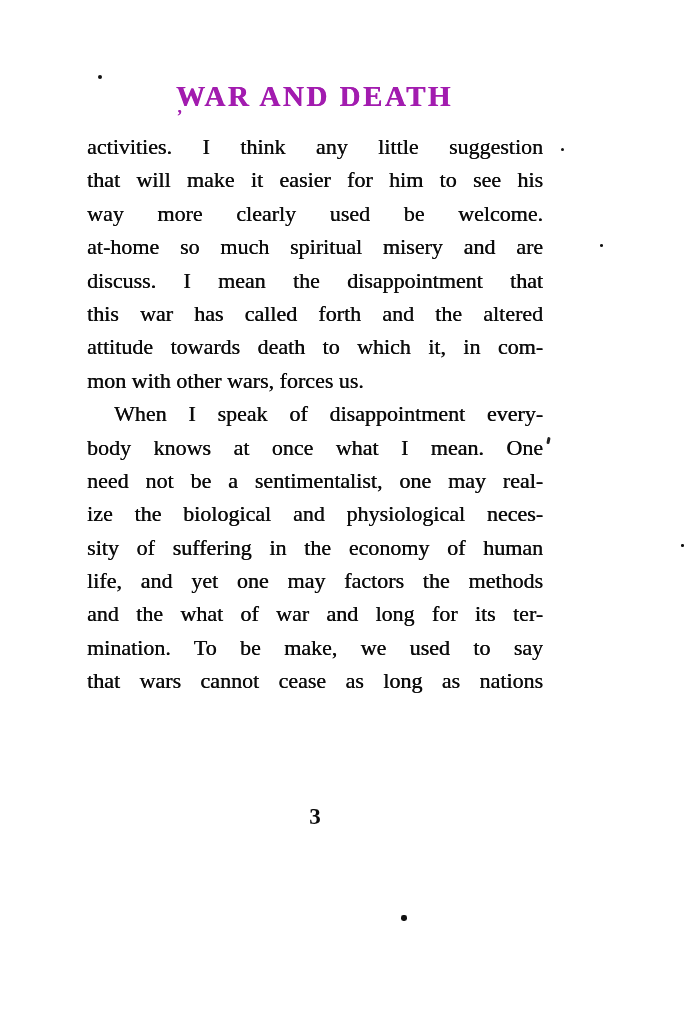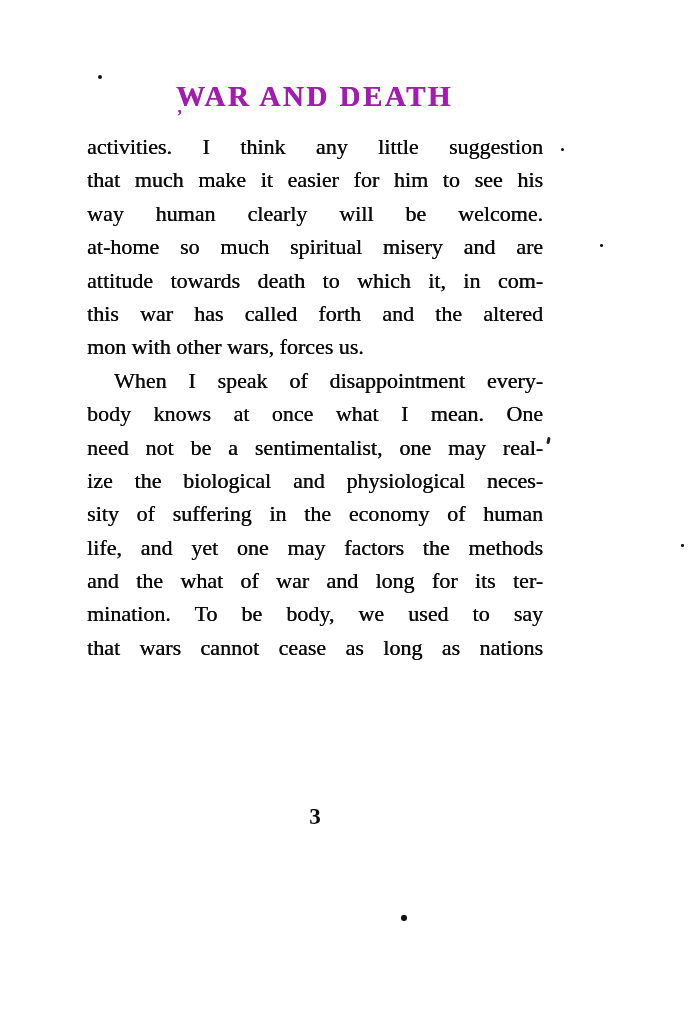--- a/index.html
+++ b/index.html
@@ -91,34 +91,35 @@
 <body>
 
 <div class="page">
 
   <div class="title">
     <span class="title-artifact">,</span><span>WAR AND DEATH</span>
   </div>
 
   <div class="body-text">
     <div class="line">activities. I think any little suggestion</div>
-    <div class="line">that much make it easier for him to see his</div>
-    <div class="line">way human clearly will be welcome.</div>
+    <div class="line">that will make it easier for him to see his</div>
+    <div class="line">way more clearly used be welcome.</div>
     <div class="line">at-home so much spiritual misery and are</div>
+    <div class="line">discuss. I mean the disappointment that</div>
+    <div class="line">this war has called forth and the altered</div>
     <div class="line">attitude towards death to which it, in com-</div>
-    <div class="line">this war has called forth and the altered</div>
     <div class="line para-end">mon with other wars, forces us.</div>
     <div class="line indent">When I speak of disappointment every-</div>
     <div class="line">body knows at once what I mean. One</div>
     <div class="line">need not be a sentimentalist, one may real-</div>
     <div class="line">ize the biological and physiological neces-</div>
     <div class="line">sity of suffering in the economy of human</div>
     <div class="line">life, and yet one may factors the methods</div>
     <div class="line">and the what of war and long for its ter-</div>
-    <div class="line">mination. To be body, we used to say</div>
+    <div class="line">mination. To be make, we used to say</div>
     <div class="line">that wars cannot cease as long as nations</div>
   </div>
 
   <div class="page-number">3</div>
 
   <div class="speck" style="left:98px;  top:75px;  width:4px; height:4px;"></div>
   <div class="speck" style="left:561px; top:148px; width:3px; height:3px;"></div>
   <div class="speck" style="left:600px; top:244px; width:3px; height:2.5px;"></div>
   <div class="speck" style="left:681px; top:544px; width:2.5px; height:2.5px;"></div>
   <div class="speck" style="left:401px; top:915px; width:6px; height:6px; border-radius:40%;"></div>

